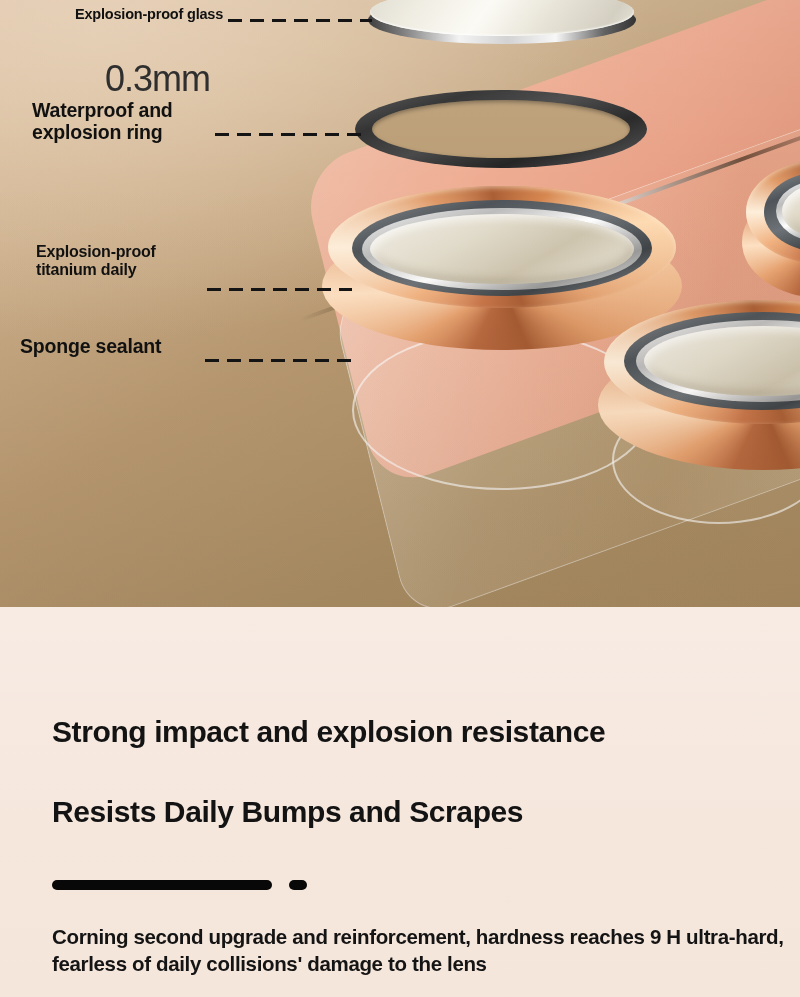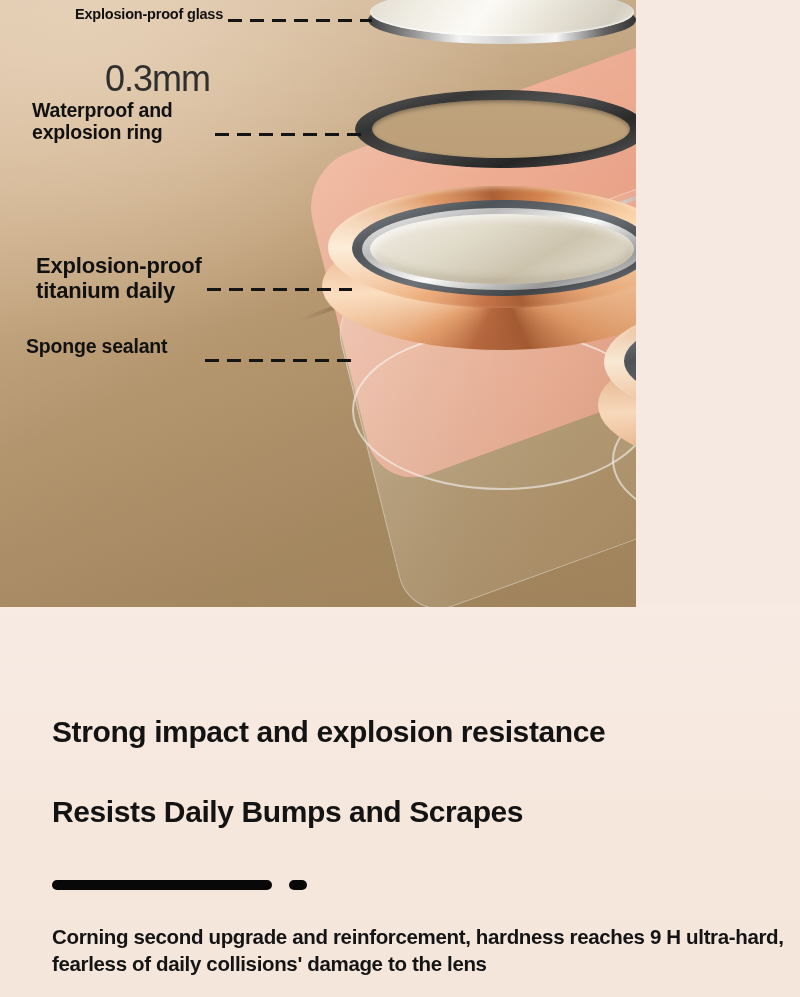--- a/index.html
+++ b/index.html
@@ -6,21 +6,21 @@
   * { margin:0; padding:0; box-sizing:border-box; }
   html,body { width:800px; height:997px; overflow:hidden; }
   body {
     font-family:"Liberation Sans", sans-serif;
     background:#f6e9e1;
   }
   #page { position:relative; width:800px; height:997px; overflow:hidden; }
 
   
   #hero {
-    position:absolute; left:0; top:0; width:636px; height:607px;
+    position:absolute; left:0; top:0; width:800px; height:607px;
     overflow:hidden;
     background:
       radial-gradient(120% 90% at 12% 4%, #e3cbaf 0%, rgba(227,203,175,0) 58%),
       linear-gradient(150deg, #dcc1a4 0%, #cdb08c 22%, #b99a72 48%, #ab8f66 74%, #a78a61 100%);
   }
   
   #hero-shade {
     position:absolute; inset:0;
     background:linear-gradient(to bottom, rgba(255,255,255,0.10) 0%, rgba(255,255,255,0) 30%, rgba(90,65,35,0.10) 100%);
   }
@@ -126,24 +126,24 @@
     background-image:linear-gradient(to right, #141414 0 14px, rgba(0,0,0,0) 14px 22px);
     background-size:22px 3px; background-repeat:repeat-x;
   }
   #lbl-glass { left:75px; top:6px; font-size:14.5px; }
   #dash-glass { left:228px; top:19px; width:144px; }
 
   #size-text { position:absolute; left:62px; top:58px; font-size:36px; color:#2f2f2f; font-weight:normal; letter-spacing:-1px;margin-left:43px; }
   #lbl-ring { left:32px; top:99px; font-size:19.5px; }
   #dash-ring { left:215px; top:133px; width:150px; }
 
-  #lbl-titanium { left:36px; top:253px; font-size:22px; }
+  #lbl-titanium { left:36px; top:243px; font-size:16px; }
   #dash-titanium { left:207px; top:288px; width:145px; }
 
-  #lbl-sponge { left:26px; top:335px; font-size:19.5px; }
+  #lbl-sponge { left:20px; top:335px; font-size:19.5px; }
   #dash-sponge { left:205px; top:359px; width:146px; }
 
   
   #copy {
     position:absolute; left:0; top:607px; width:800px; height:390px;
     background:linear-gradient(to bottom, #f7ebe3 0%, #f6e7dd 55%, #f5e6dc 100%);
   }
   #headline   { position:absolute; left:52px; top:108px; font-size:30px; font-weight:bold; color:#131313; letter-spacing:-0.4px; }
   #subhead    { position:absolute; left:52px; top:188px; font-size:30px; font-weight:bold; color:#131313; letter-spacing:-0.4px; }
   #rule-bar   { position:absolute; left:52px; top:273px; width:220px; height:10px; border-radius:5px; background:#080808; }

